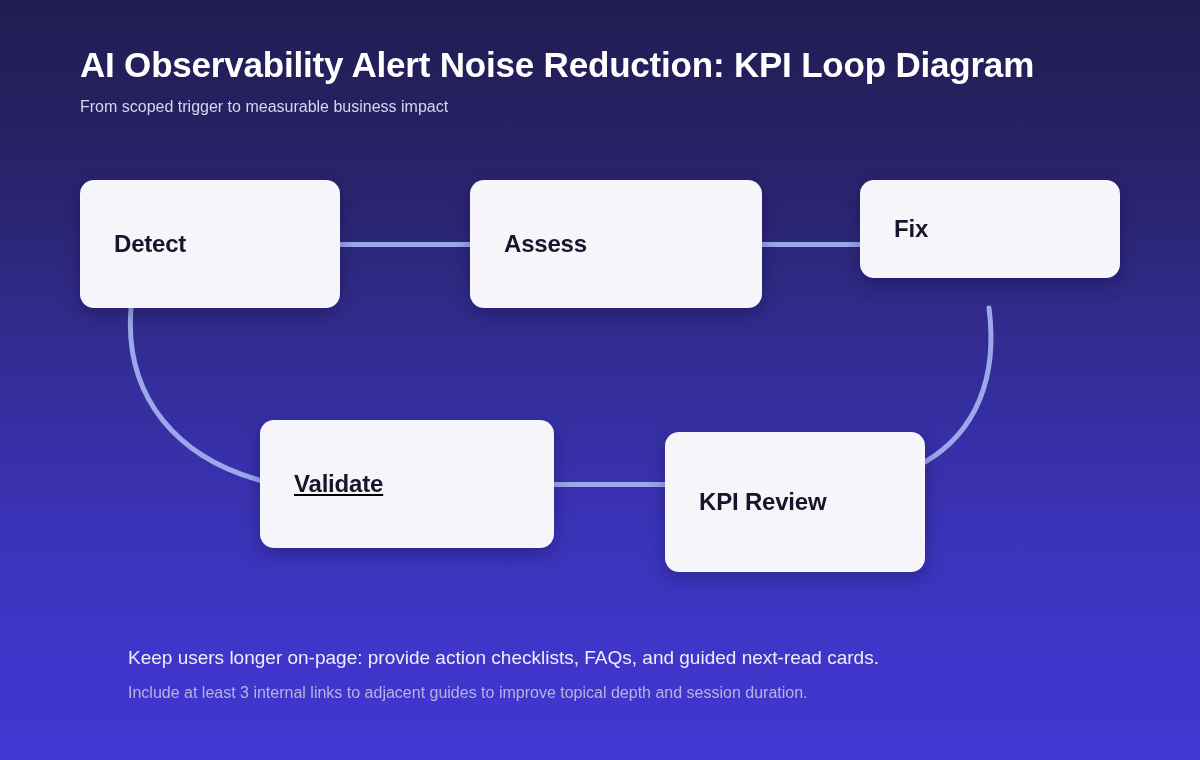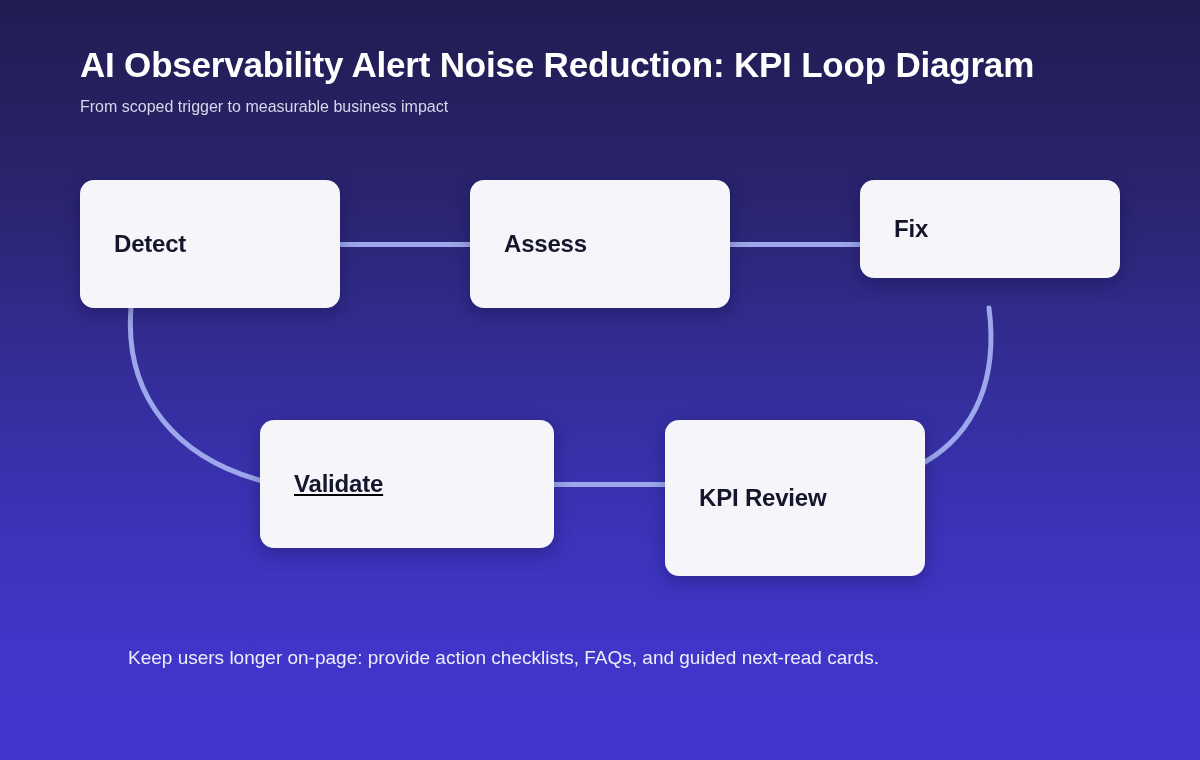--- a/index.html
+++ b/index.html
@@ -85,24 +85,24 @@
   }
   .node-label {
     font-size: 24px;
     font-weight: bold;
     color: #15162b;
     letter-spacing: -0.2px;
     white-space: nowrap;
   }
 
   #node-detect     { left: 80px;  top: 180px; width: 260px; height: 128px; }
-  #node-assess     { left: 470px; top: 180px; width: 260px; height: 128px; }
+  #node-assess     { left: 470px; top: 180px; width: 292px; height: 128px; }
   #node-fix        { left: 860px; top: 180px; width: 260px; height: 98px; }
   #node-validate   { left: 260px; top: 420px; width: 294px; height: 128px; text-decoration: underline; }
-  #node-kpi-review { left: 665px; top: 420px; width: 260px; height: 156px; }
+  #node-kpi-review { left: 665px; top: 432px; width: 260px; height: 140px; }
 
   
   #footer {
     position: absolute;
     left: 80px;
     top: 645px;
     width: 1040px;
     margin-left: 48px;
   }
   #footer-primary {
@@ -163,15 +163,16 @@
     </div>
 
     <div class="node" id="node-kpi-review">
       <span class="node-label">KPI Review</span>
     </div>
 
   </div>
 
   <div id="footer">
     <p id="footer-primary">Keep users longer on-page: provide action checklists, FAQs, and guided next-read cards.</p>
+    <p id="footer-secondary">Include at least 3 internal links to adjacent guides to improve topical depth and session duration.</p>
   </div>
 
 </div>
 
 </body></html>

